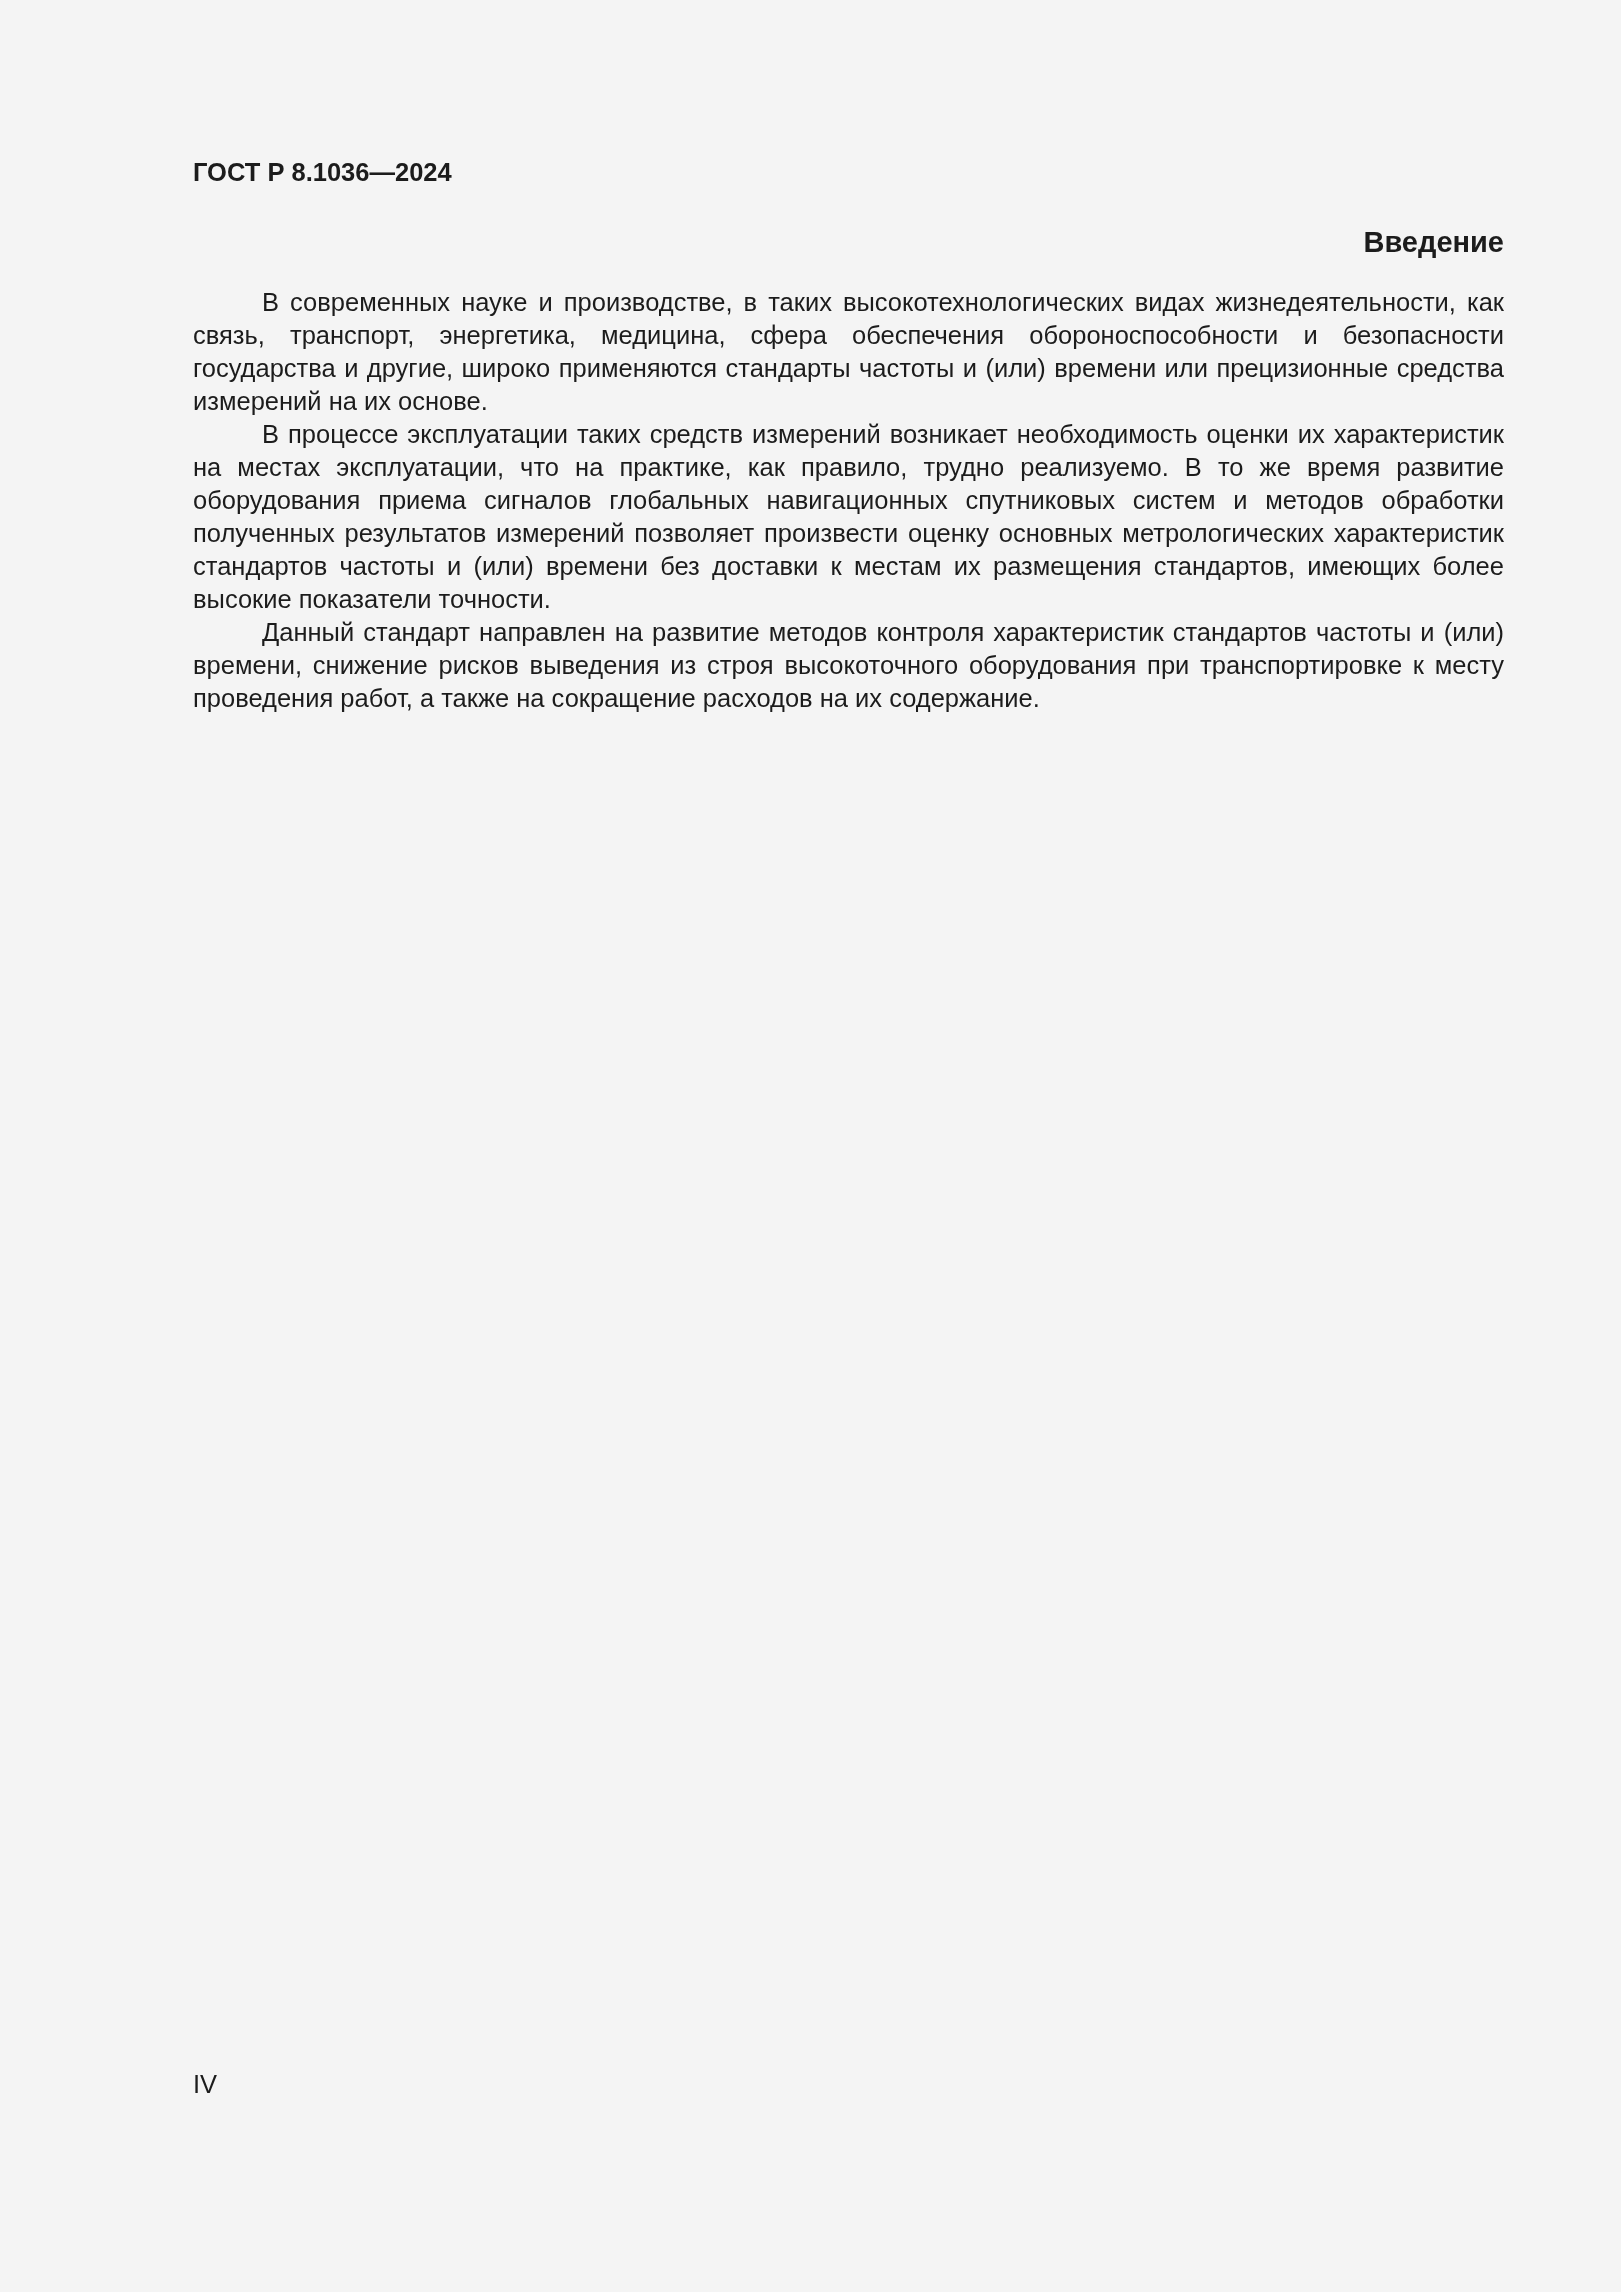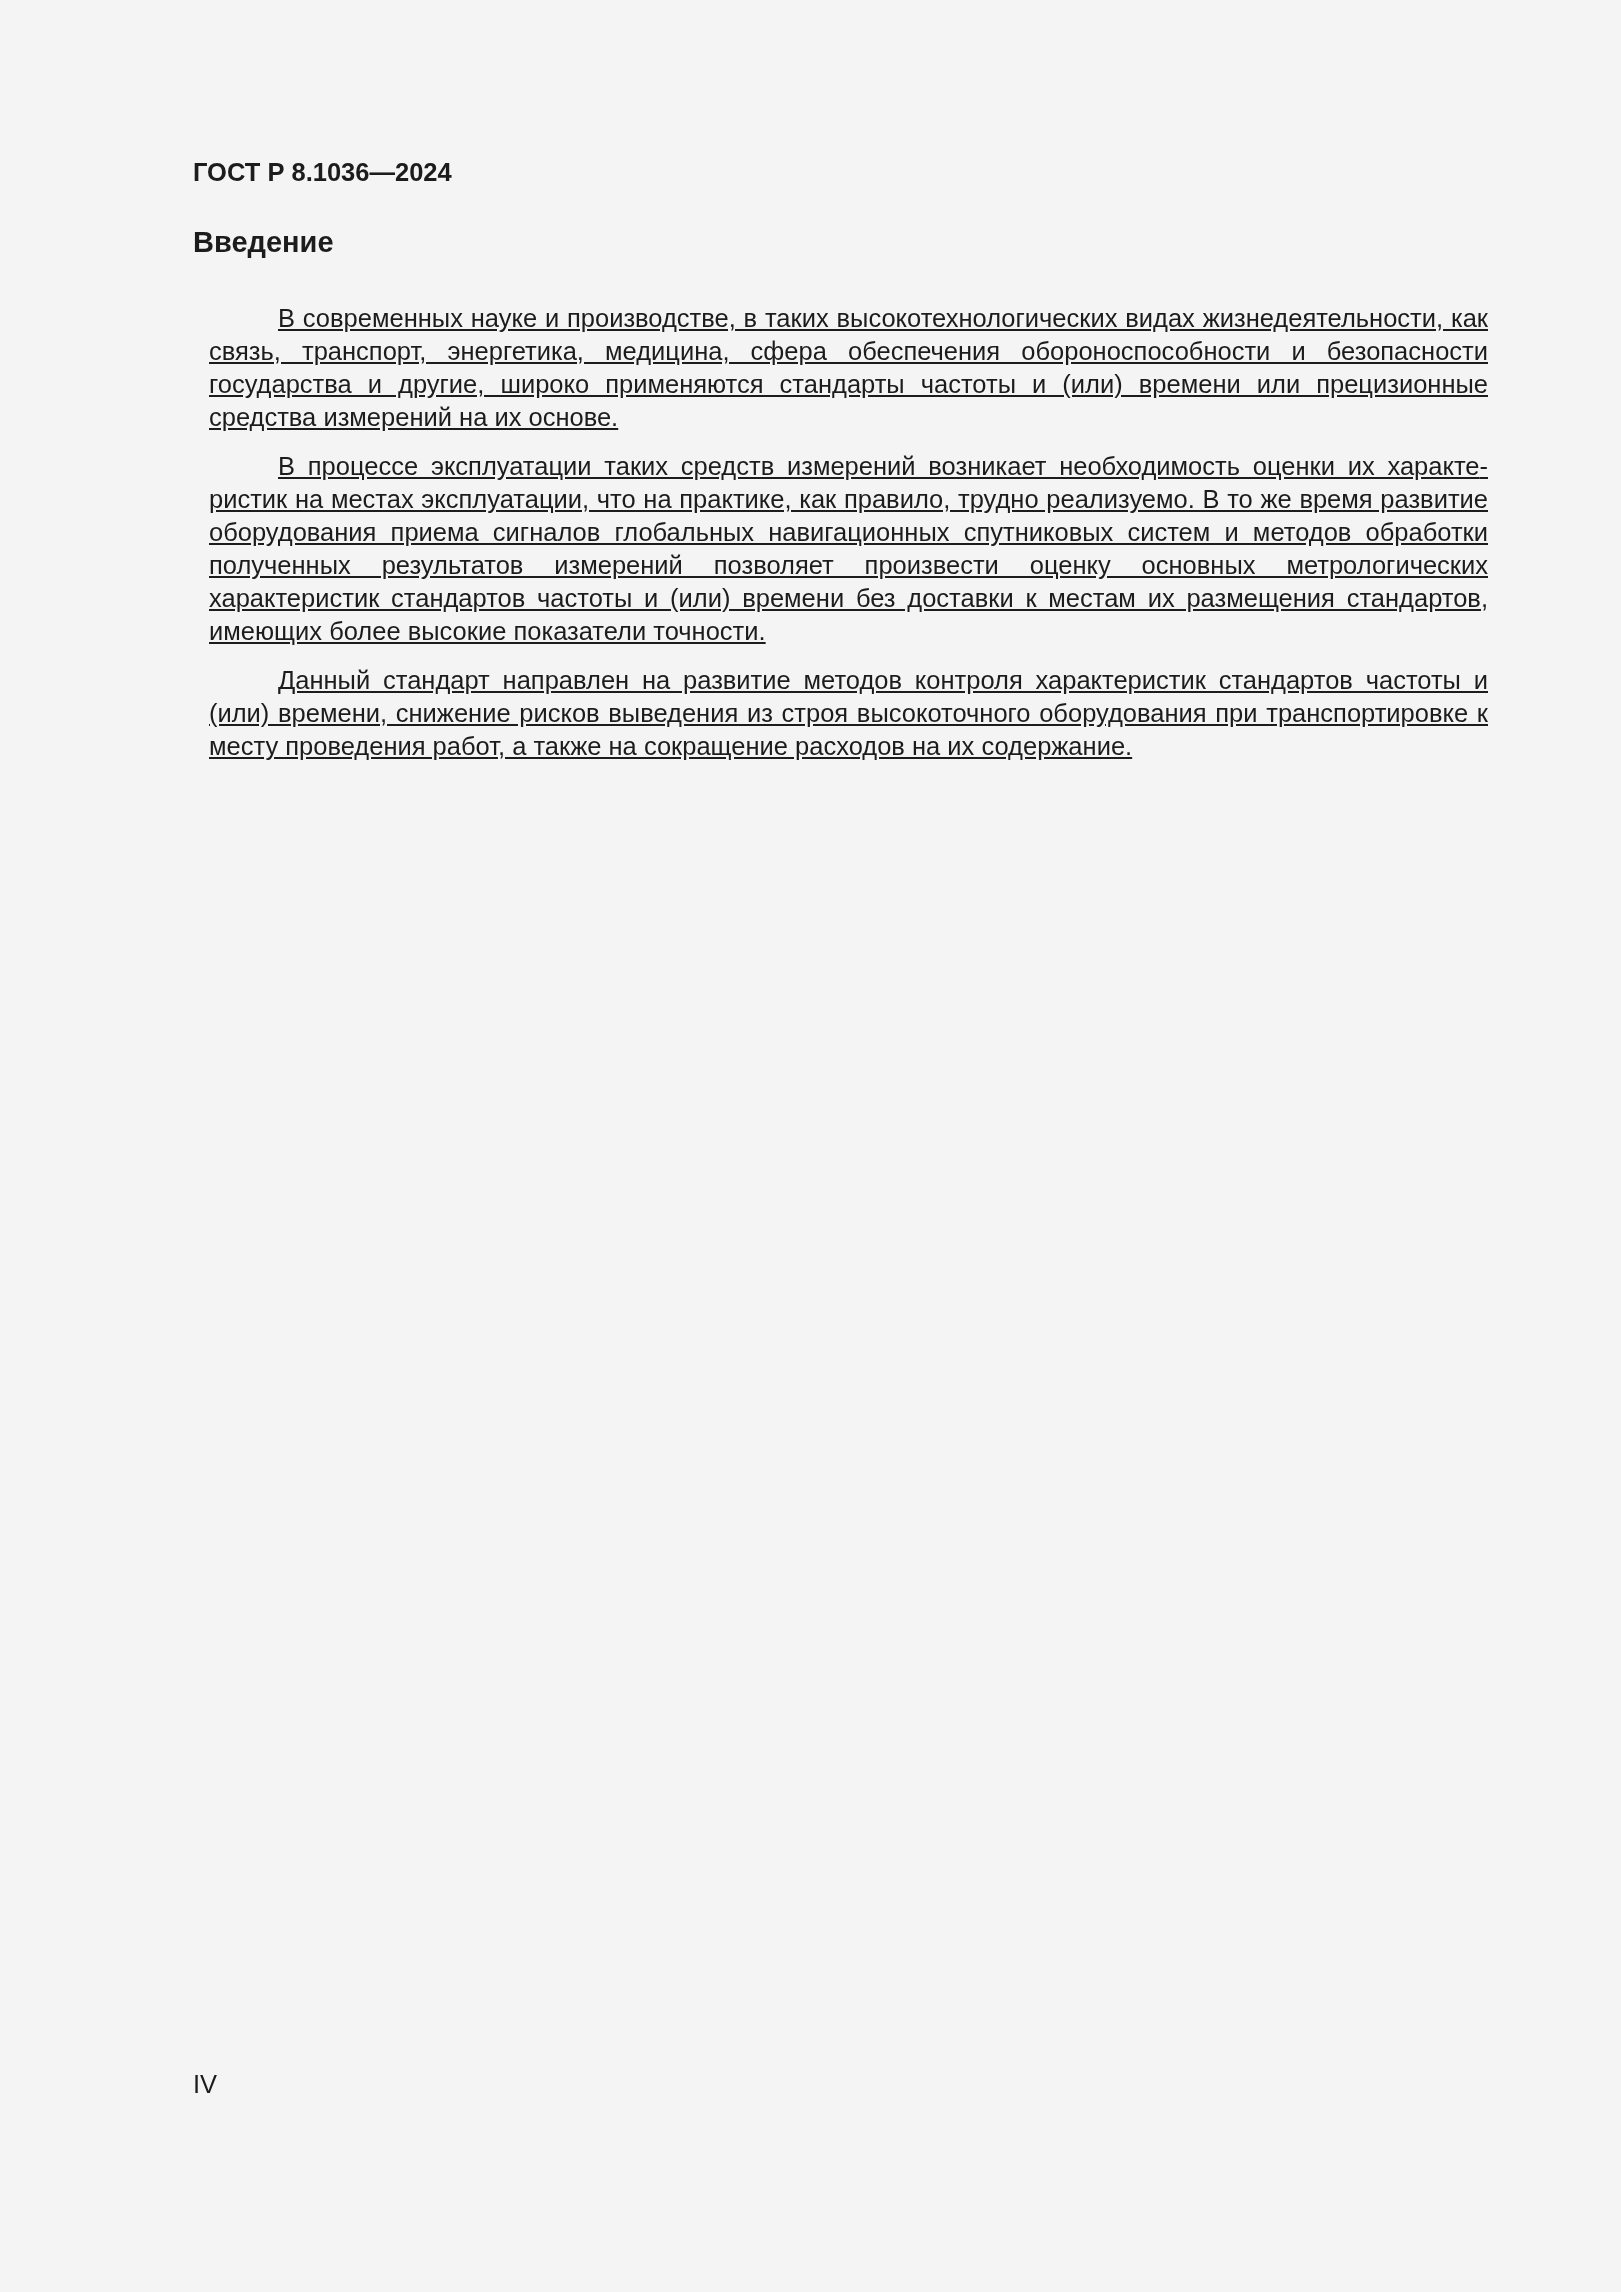--- a/index.html
+++ b/index.html
@@ -22,39 +22,38 @@
       font-size: 25.5px;
       font-weight: bold;
       letter-spacing: 0px;
       line-height: 33px;
     }
     .section-title {
       position: absolute;
       left: 193px;
       width: 1311px;
       top: 224px;
-      text-align: left;
+      text-align: right;
       font-size: 29px;
       font-weight: bold;
       line-height: 37px;
     }
     .body-text {
       position: absolute;
       left: 193px;
       width: 1311px;
       top: 286px;
       font-size: 25.5px;
       line-height: 33px;
       text-align: justify;
     }
     .body-text p {
-      margin: 16px;
+      margin: 0;
       text-indent: 69px;
       hyphens: manual;
-      text-decoration: underline;
     }
     .page-number {
       position: absolute;
       left: 193px;
       top: 2068px;
       font-size: 25.5px;
       line-height: 33px;
     }
   </style>
 </head>

